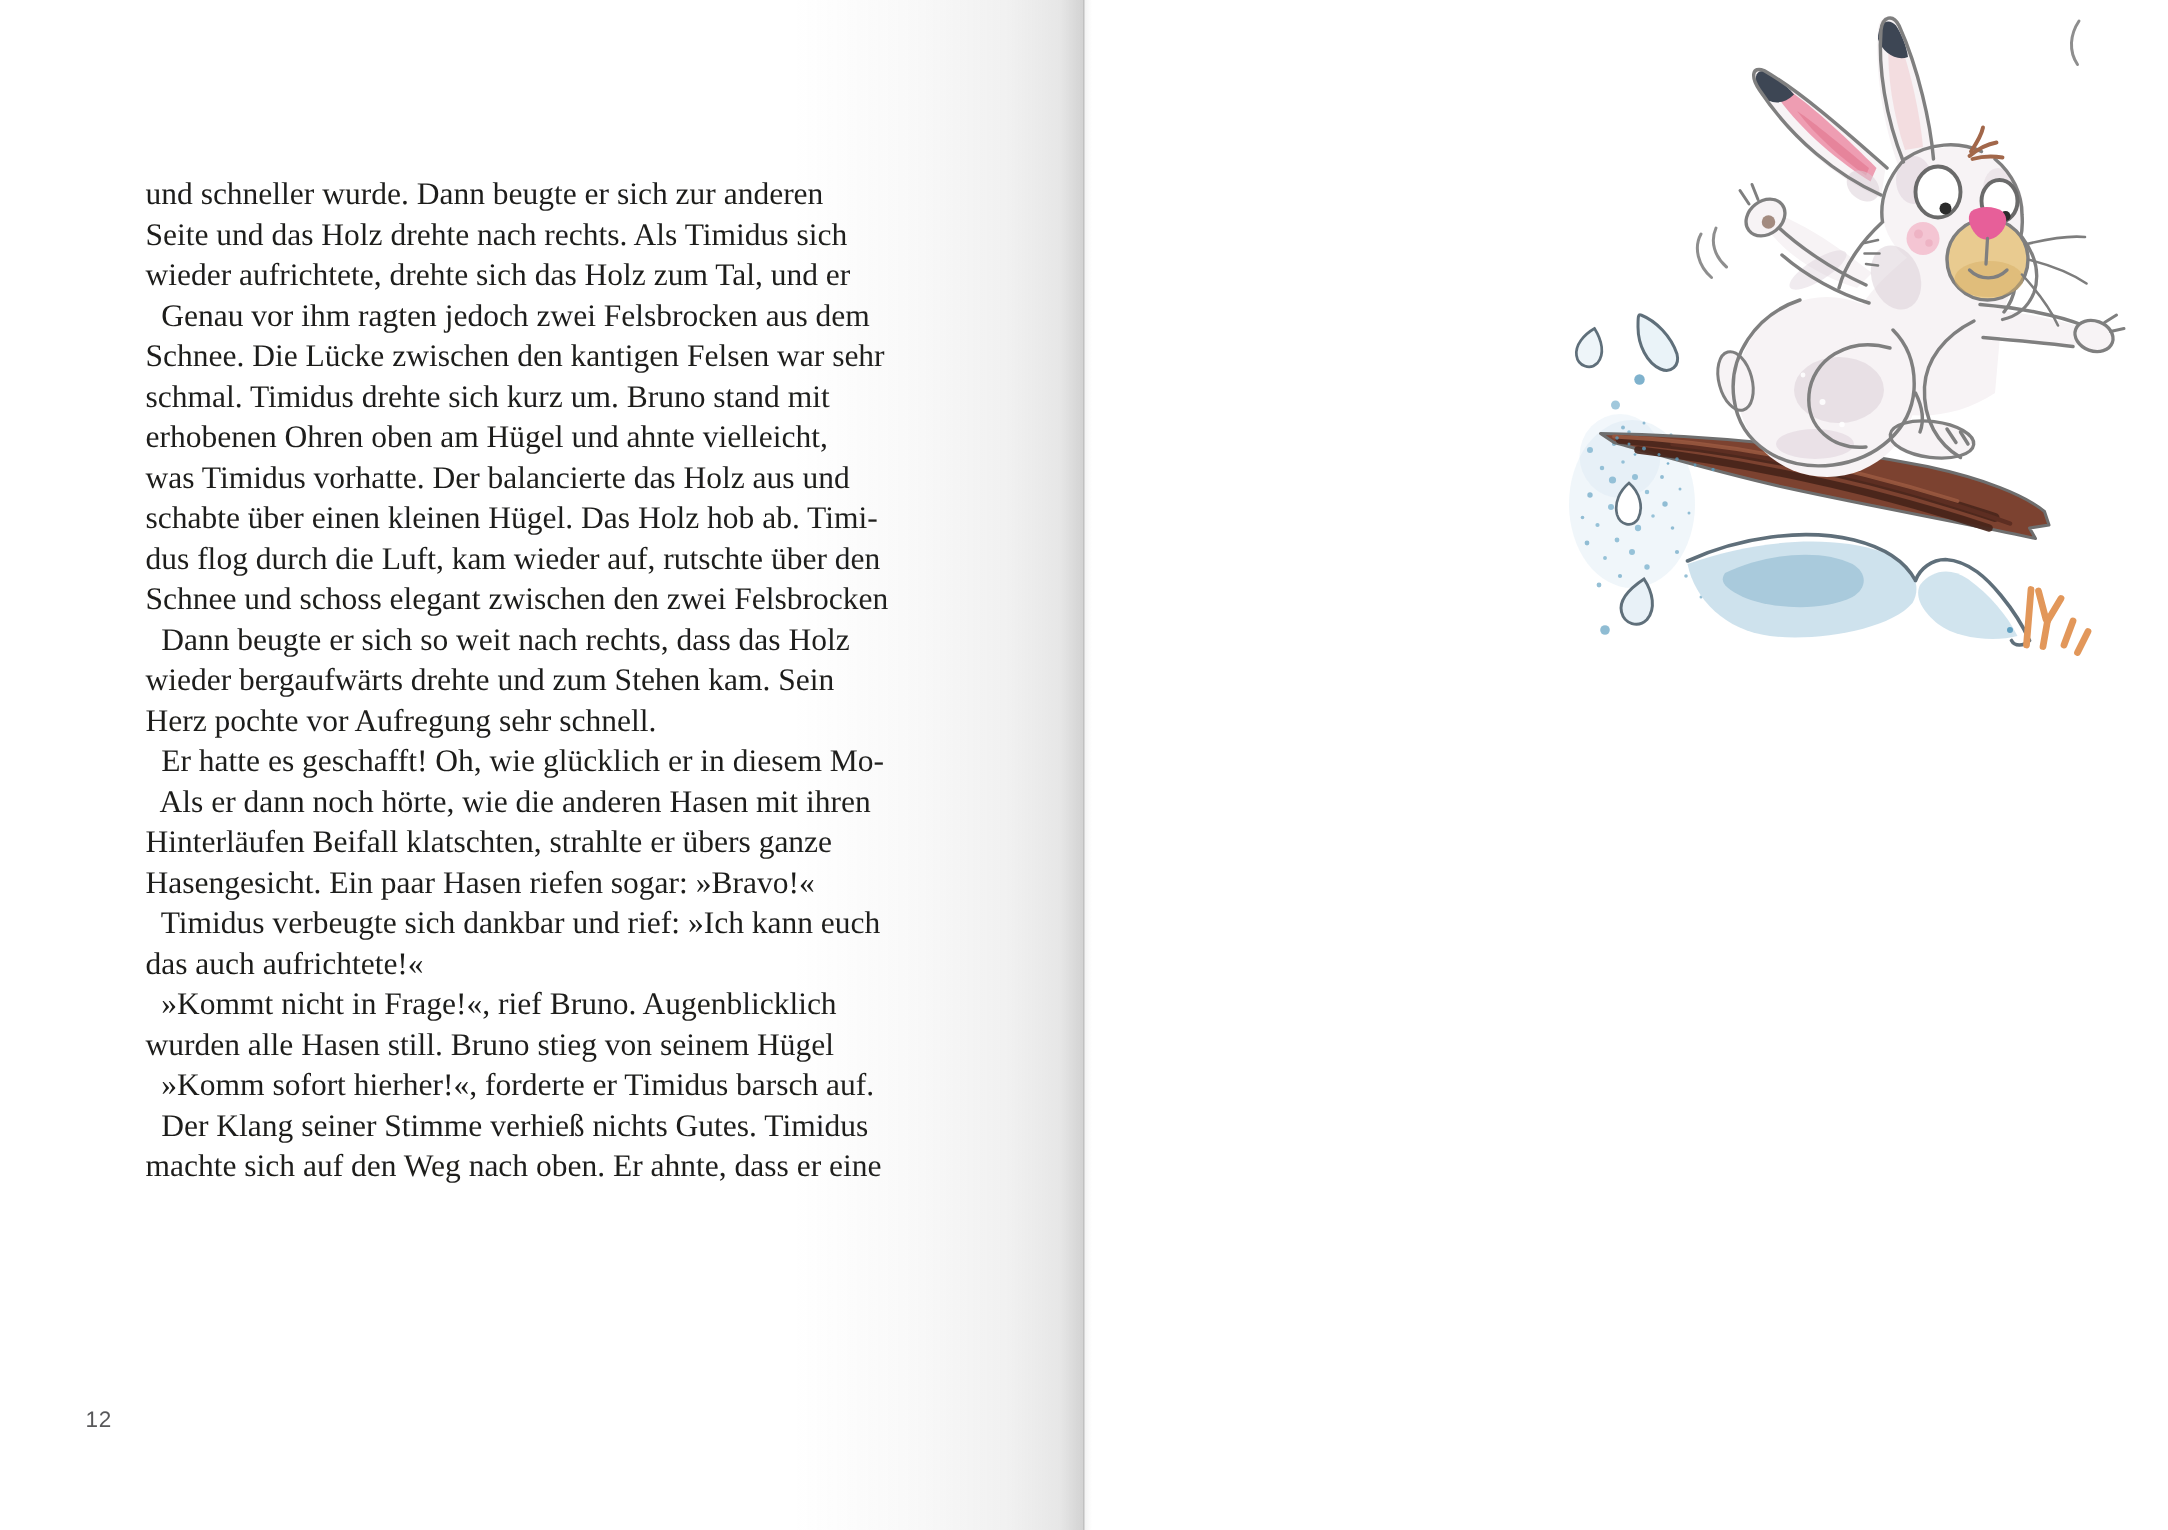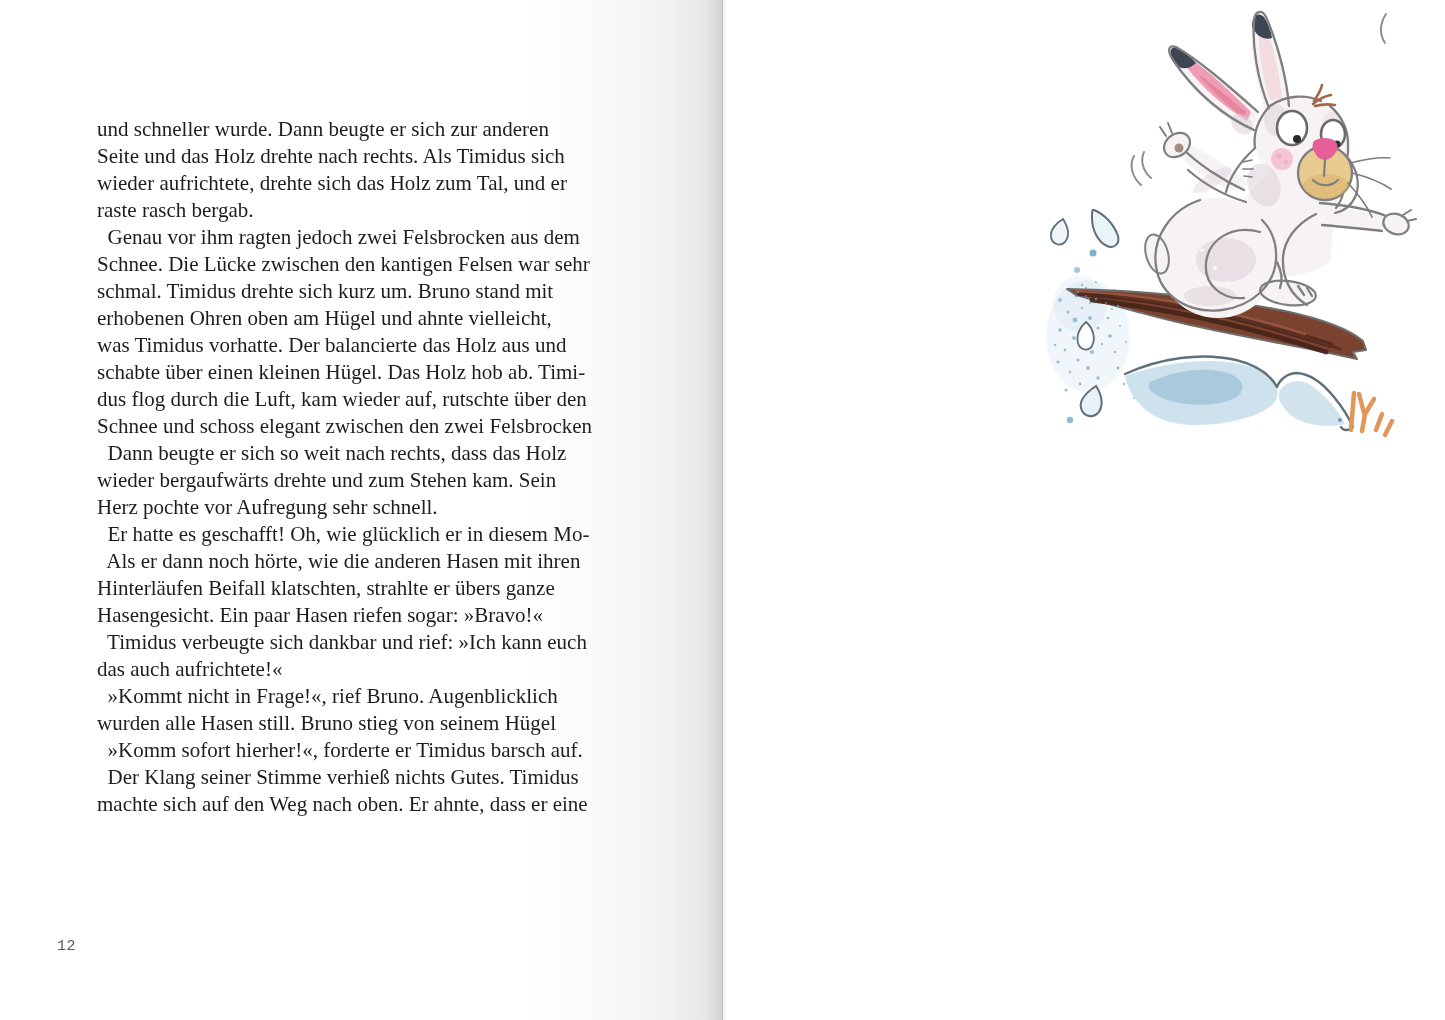--- a/index.html
+++ b/index.html
@@ -7,21 +7,21 @@
     position:relative;width:1445px;height:1020px;background:#ffffff;
     overflow:hidden;font-family:"Liberation Serif",serif;color:#1d1d1b;
   }
   .page{position:absolute;top:0;bottom:0;}
   .page-left{left:0;width:722px;}
   .page-right{left:722px;width:723px;}
   .text-block{position:absolute;font-size:21px;}
   .text-block .line{display:block;height:27px;line-height:27px;white-space:pre;}
   .text-left{left:97px;top:116px;width:560px;}
   .page-num{
-    position:absolute;font-family:Liberation Mono, monospace;
+    position:absolute;font-family:Liberation Sans, sans-serif;
     font-size:15px;letter-spacing:.5px;color:#58585a;
   }
   .num-left{left:57px;top:938px;}
   .gutter-shadow{
     position:absolute;left:528px;top:0;width:194px;height:1020px;pointer-events:none;z-index:5;
     background:linear-gradient(to right,
       rgba(120,120,120,0) 0%,
       rgba(118,118,118,0.05) 45%,
       rgba(112,112,112,0.10) 75%,
       rgba(104,104,104,0.16) 92%,
@@ -38,21 +38,20 @@
 </head>
 <body>
 
 <div class="spread">
 
   <section class="page page-left">
     <div class="text-block text-left">
         <div class="line">und schneller wurde. Dann beugte er sich zur anderen</div>
         <div class="line">Seite und das Holz drehte nach rechts. Als Timidus sich</div>
         <div class="line">wieder aufrichtete, drehte sich das Holz zum Tal, und er</div>
-        <div class="line">raste rasch bergab.</div>
         <div class="line">  Genau vor ihm ragten jedoch zwei Felsbrocken aus dem</div>
         <div class="line">Schnee. Die Lücke zwischen den kantigen Felsen war sehr</div>
         <div class="line">schmal. Timidus drehte sich kurz um. Bruno stand mit</div>
         <div class="line">erhobenen Ohren oben am Hügel und ahnte vielleicht,</div>
         <div class="line">was Timidus vorhatte. Der balancierte das Holz aus und</div>
         <div class="line">schabte über einen kleinen Hügel. Das Holz hob ab. Timi-</div>
         <div class="line">dus flog durch die Luft, kam wieder auf, rutschte über den</div>
         <div class="line">Schnee und schoss elegant zwischen den zwei Felsbrocken</div>
         <div class="line">  Dann beugte er sich so weit nach rechts, dass das Holz</div>
         <div class="line">wieder bergaufwärts drehte und zum Stehen kam. Sein</div>

